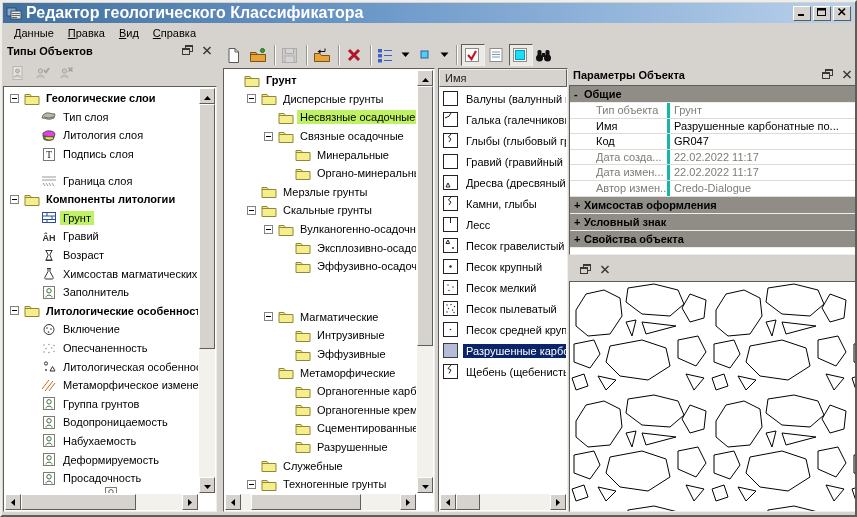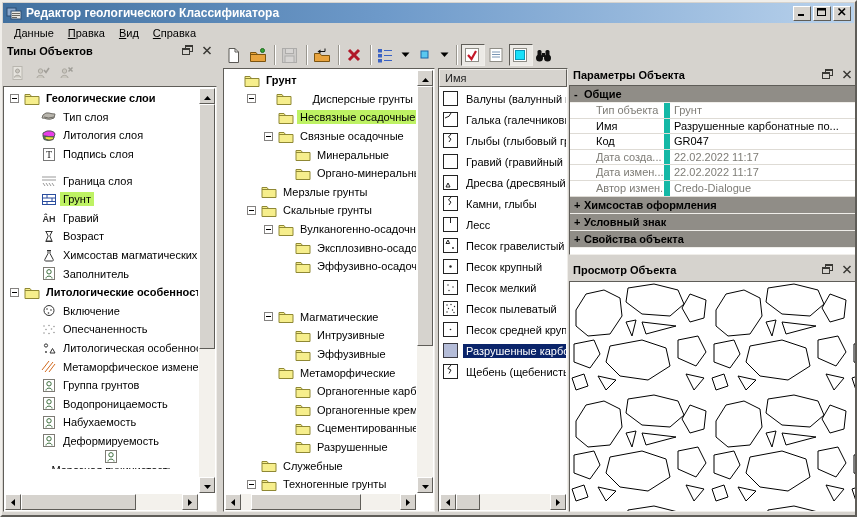--- a/index.html
+++ b/index.html
@@ -5,21 +5,21 @@
   html,body{margin:0;padding:0;background:#9a9890;font-family:"Liberation Sans",sans-serif;}
   *{box-sizing:border-box;}
   .window{position:relative;width:857px;height:517px;background:#d6d3ce;
     border:2px solid;border-color:#f0eeea #5f5d58 #5f5d58 #f0eeea;overflow:hidden;
     font-size:11px;color:#000;}
   
   .titlebar{position:absolute;left:1px;top:1px;right:1px;height:20px;
     background:linear-gradient(to right,#41709f,#6e9aca 45%,#b9d2ec);
     display:flex;align-items:center;padding:0 3px;}
   .titlebar .appicon{width:16px;height:16px;margin-right:4px;flex:0 0 auto;}
-  .titlebar .ttext{color:#fff;font-weight:bold;font-size:12px;white-space:nowrap;flex:1;}
+  .titlebar .ttext{color:#fff;font-weight:bold;font-size:16px;white-space:nowrap;flex:1;}
   .tb-btn{width:18px;height:15px;margin-left:2px;background:#d6d3ce;
     border:1px solid;border-color:#fff #5f5d58 #5f5d58 #fff;
     display:flex;align-items:center;justify-content:center;flex:0 0 auto;}
   
   .menubar{position:absolute;left:1px;top:21px;right:1px;height:19px;display:flex;align-items:center;padding-left:4px;}
   .menu-item{padding:2px 7px;white-space:nowrap;}
   .menu-item u{text-decoration:underline;}
   
   .panel-header{height:18px;display:flex;align-items:center;padding:0 2px 0 4px;}
   .panel-header .ptitle{font-weight:bold;flex:1;white-space:nowrap;overflow:hidden;}
@@ -54,21 +54,21 @@
   .hsb{position:absolute;left:1px;right:18px;bottom:1px;height:16px;background:#f3f1ec;}
   .hsb.full{right:1px;}
   .sb-btn{position:absolute;width:16px;height:16px;background:#d6d3ce;
     border:1px solid;border-color:#fff #5f5d58 #5f5d58 #fff;display:flex;align-items:center;justify-content:center;}
   .sb-thumb{position:absolute;background:#d6d3ce;border:1px solid;border-color:#fff #5f5d58 #5f5d58 #fff;}
   
   .pg-section{height:17px;background:#908d87;color:#000;font-weight:bold;display:flex;align-items:center;
     border-bottom:1px solid #f0eeea;padding-left:4px;}
   .pg-section .pm{width:10px;font-weight:bold;}
   .pg-row{height:15.6px;display:flex;border-bottom:1px solid #dedbd5;background:#fff;}
-  .pg-label{width:100px;flex:0 0 auto;border-right:6px solid #14b8a6;padding:1px 2px 0 26px;white-space:nowrap;overflow:hidden;}
+  .pg-label{width:100px;flex:0 0 auto;border-right:3px solid #14b8a6;padding:1px 2px 0 26px;white-space:nowrap;overflow:hidden;}
   .pg-value{flex:1;padding:1px 2px 0 4px;white-space:nowrap;overflow:hidden;}
   .muted{color:#7e7c76;}
   
   .left-panel{position:absolute;left:1px;top:40px;width:214px;bottom:3px;}
   .left-treebox{position:absolute;left:0;right:0;top:44px;bottom:0;}
   .middle-panel{position:absolute;left:221px;top:66px;width:212px;bottom:3px;}
   .list-panel{position:absolute;left:436px;top:66px;width:130px;bottom:3px;background:#fff;
     border:1px solid;border-color:#5f5d58 #f0eeea #f0eeea #5f5d58;}
   .list-content{position:absolute;left:1px;right:1px;top:19px;bottom:18px;overflow:hidden;background:#fff;}
   .params-panel{position:absolute;left:567px;top:63px;width:288px;height:190px;}
@@ -327,20 +327,35 @@
           <div class="tree-row" style="padding-left: 21px; margin-top: 8px;">
             <span class="expander-spacer"></span>
             <span class="icon">
               <svg width="16" height="13" viewBox="0 0 16 13">
                 <path d="M1 3h14M1 6h14" stroke="#999"></path>
                 <path d="M2 9l2 3M5 9l2 3M8 9l2 3M11 9l2 3" stroke="#999"></path>
               </svg>
             </span>
             <span class="lab">Граница слоя</span>
           </div>
+          <div class="tree-row" style="padding-left: 4px;">
+            <span class="expander">
+              <svg width="9" height="9" viewBox="0 0 9 9">
+                <rect x="0.5" y="0.5" width="8" height="8" fill="#fff" stroke="#848280"></rect>
+                <path d="M2 4.5h5" stroke="#000"></path>
+              </svg>
+            </span>
+            <span class="icon">
+              <svg width="16" height="13" viewBox="0 0 16 13">
+                <path d="M1 2.5h5l1.5 2H15v8H1z" fill="#f6ee8c" stroke="#8f8834"></path>
+                <path d="M1 4.5h14" stroke="#8f8834"></path>
+              </svg>
+            </span>
+            <span class="lab b">Компоненты литологии</span>
+          </div>
           <div class="tree-row sel-inactive" style="padding-left: 21px;">
             <span class="expander-spacer"></span>
             <span class="icon">
               <svg width="16" height="13" viewBox="0 0 16 13">
                 <rect x="1.5" y="1.5" width="13" height="10" fill="#fff" stroke="#2a4d9e"></rect>
                 <path d="M1.5 5h13M1.5 8.5h13M6 1.5V5M11 5v3.5M6 8.5v3" stroke="#2a4d9e"></path>
               </svg>
             </span>
             <span class="lab">Грунт</span>
           </div>
@@ -486,20 +501,31 @@
             <span class="expander-spacer"></span>
             <span class="icon">
               <svg width="16" height="13" viewBox="0 0 16 13">
                 <rect x="2.5" y="0.5" width="11" height="12" fill="#fff" stroke="#7d7b74"></rect>
                 <circle cx="8" cy="4.8" r="2.2" fill="none" stroke="#3c6e3c"></circle>
                 <path d="M5 11.5c0-3.2 6-3.2 6 0" fill="none" stroke="#3c6e3c"></path>
               </svg>
             </span>
             <span class="lab">Деформируемость</span>
           </div>
+          <div class="tree-row" style="padding-left: 21px;">
+            <span class="expander-spacer"></span>
+            <span class="icon">
+              <svg width="16" height="13" viewBox="0 0 16 13">
+                <rect x="2.5" y="0.5" width="11" height="12" fill="#fff" stroke="#7d7b74"></rect>
+                <circle cx="8" cy="4.8" r="2.2" fill="none" stroke="#3c6e3c"></circle>
+                <path d="M5 11.5c0-3.2 6-3.2 6 0" fill="none" stroke="#3c6e3c"></path>
+              </svg>
+            </span>
+            <span class="lab">Просадочность</span>
+          </div>
           <div class="tree-row" style="padding-left: 21px; flex-direction: column;">
             <span class="expander-spacer"></span>
             <span class="icon">
               <svg width="16" height="13" viewBox="0 0 16 13">
                 <rect x="2.5" y="0.5" width="11" height="12" fill="#fff" stroke="#7d7b74"></rect>
                 <circle cx="8" cy="4.8" r="2.2" fill="none" stroke="#3c6e3c"></circle>
                 <path d="M5 11.5c0-3.2 6-3.2 6 0" fill="none" stroke="#3c6e3c"></path>
               </svg>
             </span>
             <span class="lab">Морозная пучинистость</span>
@@ -539,21 +565,21 @@
         <div class="tree-row" style="padding-left: 4px;">
           <span class="expander-spacer"></span>
           <span class="icon">
             <svg width="16" height="13" viewBox="0 0 16 13">
               <path d="M1 2.5h5l1.5 2H15v8H1z" fill="#f6ee8c" stroke="#8f8834"></path>
               <path d="M1 4.5h14" stroke="#8f8834"></path>
             </svg>
           </span>
           <span class="lab b">Грунт</span>
         </div>
-        <div class="tree-row" style="padding-left: 21px; justify-content: space-between;">
+        <div class="tree-row" style="padding-left: 21px;">
           <span class="expander">
             <svg width="9" height="9" viewBox="0 0 9 9">
               <rect x="0.5" y="0.5" width="8" height="8" fill="#fff" stroke="#848280"></rect>
               <path d="M2 4.5h5" stroke="#000"></path>
             </svg>
           </span>
           <span class="icon">
             <svg width="16" height="13" viewBox="0 0 16 13">
               <path d="M1 2.5h5l1.5 2H15v8H1z" fill="#f6ee8c" stroke="#8f8834"></path>
               <path d="M1 4.5h14" stroke="#8f8834"></path>
@@ -1016,21 +1042,20 @@
         </div>
         <div class="pg-section">
           <span class="pm">+</span>
           <span>Свойства объекта</span>
         </div>
       </div>
   </div>
 
   <div class="preview-panel">
     <div class="panel-header" style="height:22px;">
-      <span class="ptitle">Просмотр Объекта</span>
       <span class="ph-btn">
           <span><svg width="11" height="10" viewBox="0 0 11 10">
               <rect x="3.5" y="0.5" width="7" height="6" fill="#d6d3ce" stroke="#3a3935"></rect>
               <path d="M3.5 1.5h7" stroke="#3a3935"></path>
               <rect x="0.5" y="3.5" width="7" height="6" fill="#d6d3ce" stroke="#3a3935"></rect>
               <path d="M0.5 4.5h7" stroke="#3a3935"></path>
             </svg></span>
         </span>
       <span class="ph-btn">
           <span><svg width="10" height="9" viewBox="0 0 10 9">

